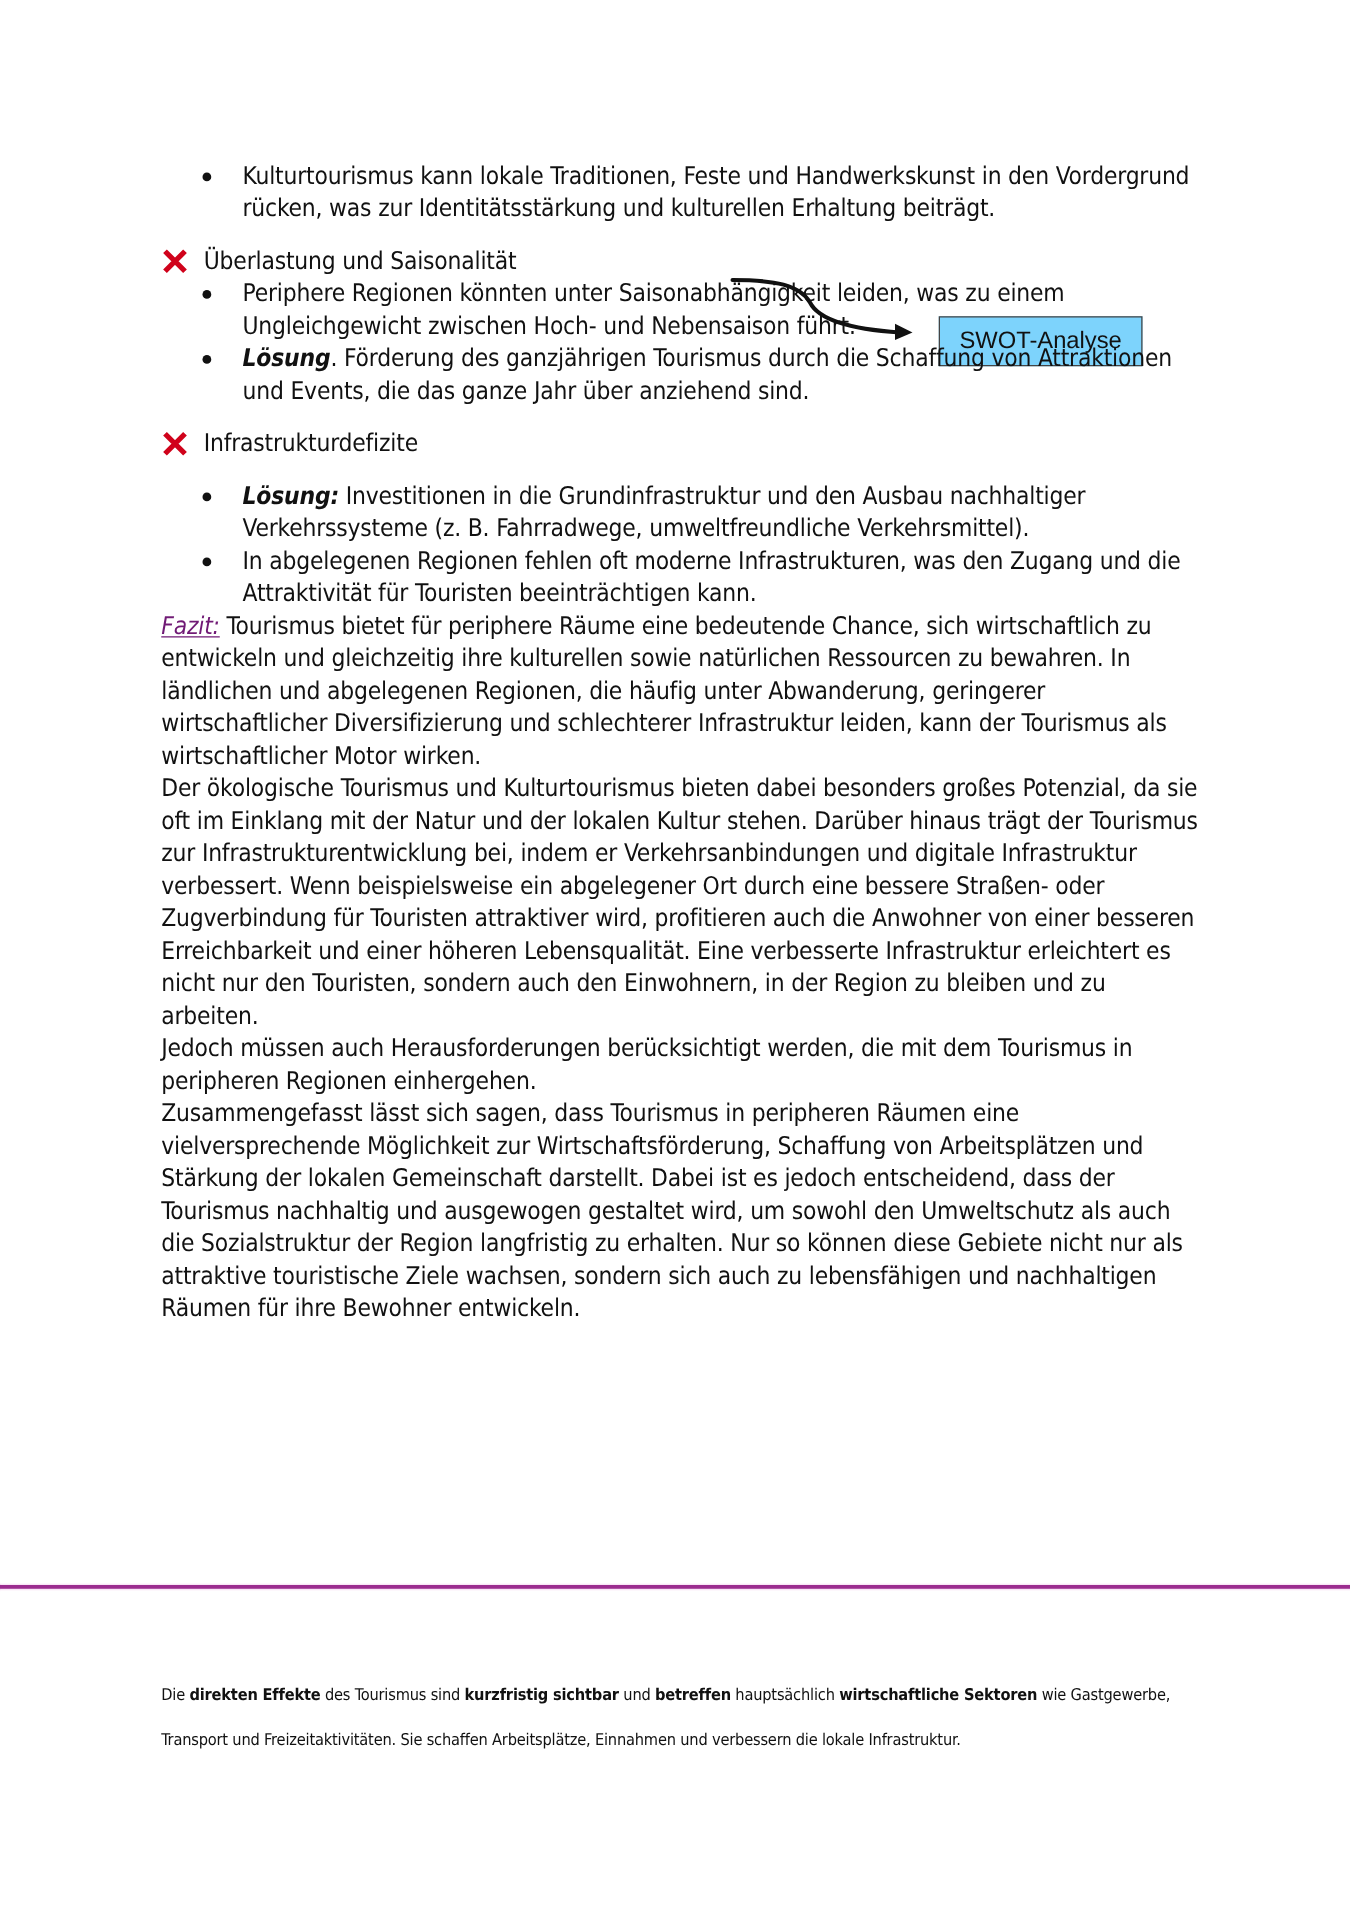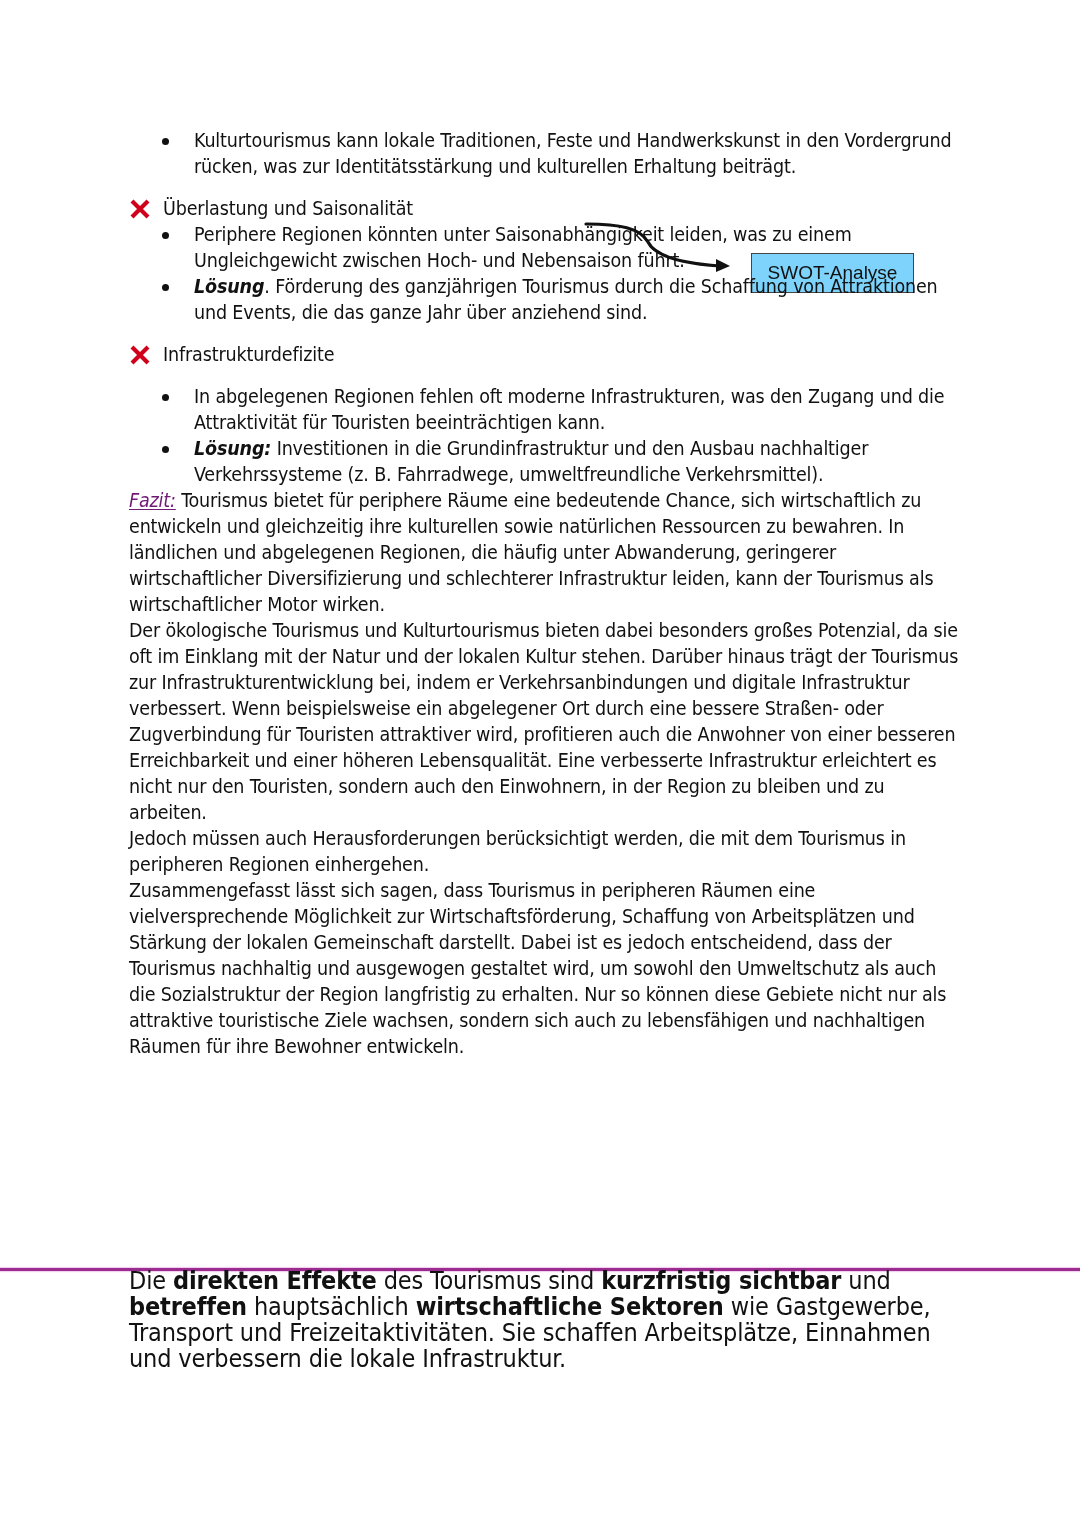--- a/index.html
+++ b/index.html
@@ -101,24 +101,24 @@
       left: 0;
       top: 1268px;
       width: 1080px;
       height: 3px;
       background: #9b2c8f;
       box-shadow: 0 0 1px 1px rgba(220,120,210,0.35);
     }
     .after-divider {
       position: absolute;
       left: 129px;
-      top: 1268px;
+      top: 1339px;
       width: 830px;
-      font-size: 25px;
-      line-height: 26px;
+      font-size: 13px;
+      line-height: 36px;
       letter-spacing: -0.15px;
     }
     .after-divider b {
       font-weight: bold;
     }
     .swot-box {
       position: absolute;
       left: 751px;
       top: 253px;
       width: 163px;
@@ -185,25 +185,25 @@
 
     <div class="problem second">
       <svg class="x-icon" viewBox="0 0 22 22">
         <path d="M3 3 L19 19 M19 3 L3 19" stroke="#d0021b" stroke-width="4.2" stroke-linecap="butt"></path>
       </svg>
       <span>Infrastrukturdefizite</span>
     </div>
     <ul class="bullets problem-list second">
       <li>
         <span class="dot"></span>
+        <span class="italic-label">Lösung:</span><span> </span><span>Investitionen in die Grundinfrastruktur und den Ausbau nachhaltiger Verkehrssysteme (z. B. Fahrradwege, umweltfreundliche Verkehrsmittel).</span>
+      </li>
+      <li>
+        <span class="dot"></span>
         <span>In abgelegenen Regionen fehlen oft moderne Infrastrukturen, was den Zugang und die Attraktivität für Touristen beeinträchtigen kann.</span>
-      </li>
-      <li>
-        <span class="dot"></span>
-        <span class="italic-label">Lösung:</span><span> </span><span>Investitionen in die Grundinfrastruktur und den Ausbau nachhaltiger Verkehrssysteme (z. B. Fahrradwege, umweltfreundliche Verkehrsmittel).</span>
       </li>
     </ul>
 
     <p class="para fazit-para"><span class="fazit-label">Fazit:</span><span> Tourismus bietet für periphere Räume eine bedeutende Chance, sich wirtschaftlich zu entwickeln und gleichzeitig ihre kulturellen sowie natürlichen Ressourcen zu bewahren. In ländlichen und abgelegenen Regionen, die häufig unter Abwanderung, geringerer wirtschaftlicher Diversifizierung und schlechterer Infrastruktur leiden, kann der Tourismus als wirtschaftlicher Motor wirken.</span></p>
 
     <p class="para gap">Der ökologische Tourismus und Kulturtourismus bieten dabei besonders großes Potenzial, da sie oft im Einklang mit der Natur und der lokalen Kultur stehen. Darüber hinaus trägt der Tourismus zur Infrastrukturentwicklung bei, indem er Verkehrsanbindungen und digitale Infrastruktur verbessert. Wenn beispielsweise ein abgelegener Ort durch eine bessere Straßen- oder Zugverbindung für Touristen attraktiver wird, profitieren auch die Anwohner von einer besseren Erreichbarkeit und einer höheren Lebensqualität. Eine verbesserte Infrastruktur erleichtert es nicht nur den Touristen, sondern auch den Einwohnern, in der Region zu bleiben und zu arbeiten.</p>
     <p class="para gap">Jedoch müssen auch Herausforderungen berücksichtigt werden, die mit dem Tourismus in peripheren Regionen einhergehen.</p>
     <p class="para gap">Zusammengefasst lässt sich sagen, dass Tourismus in peripheren Räumen eine vielversprechende Möglichkeit zur Wirtschaftsförderung, Schaffung von Arbeitsplätzen und Stärkung der lokalen Gemeinschaft darstellt. Dabei ist es jedoch entscheidend, dass der Tourismus nachhaltig und ausgewogen gestaltet wird, um sowohl den Umweltschutz als auch die Sozialstruktur der Region langfristig zu erhalten. Nur so können diese Gebiete nicht nur als attraktive touristische Ziele wachsen, sondern sich auch zu lebensfähigen und nachhaltigen Räumen für ihre Bewohner entwickeln.</p>
   </div>
 

